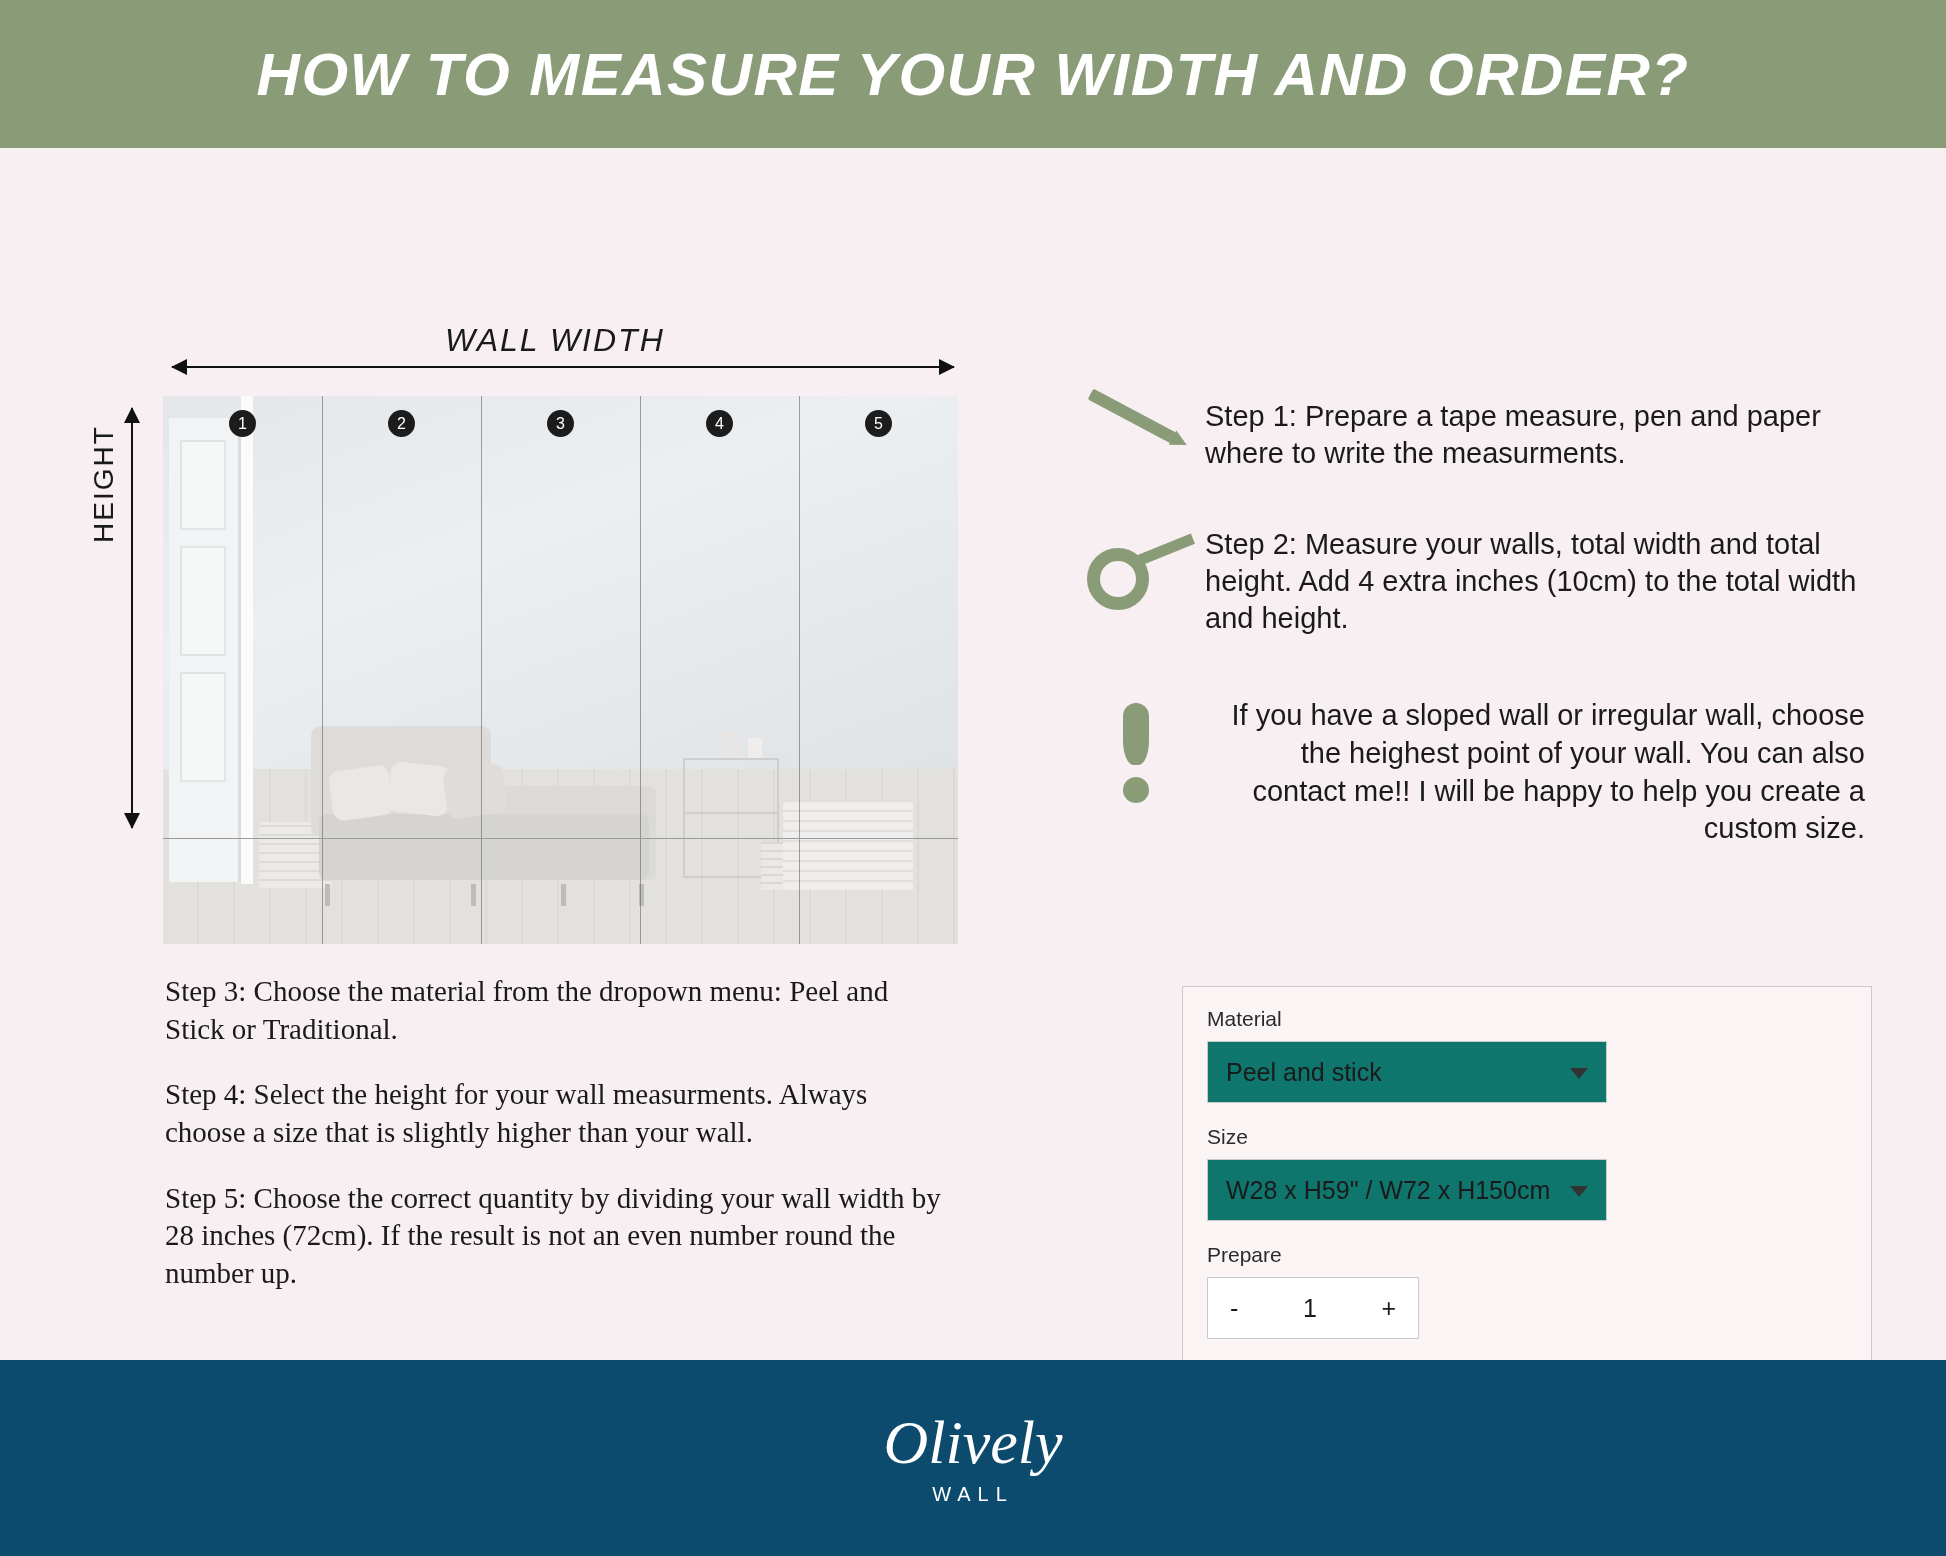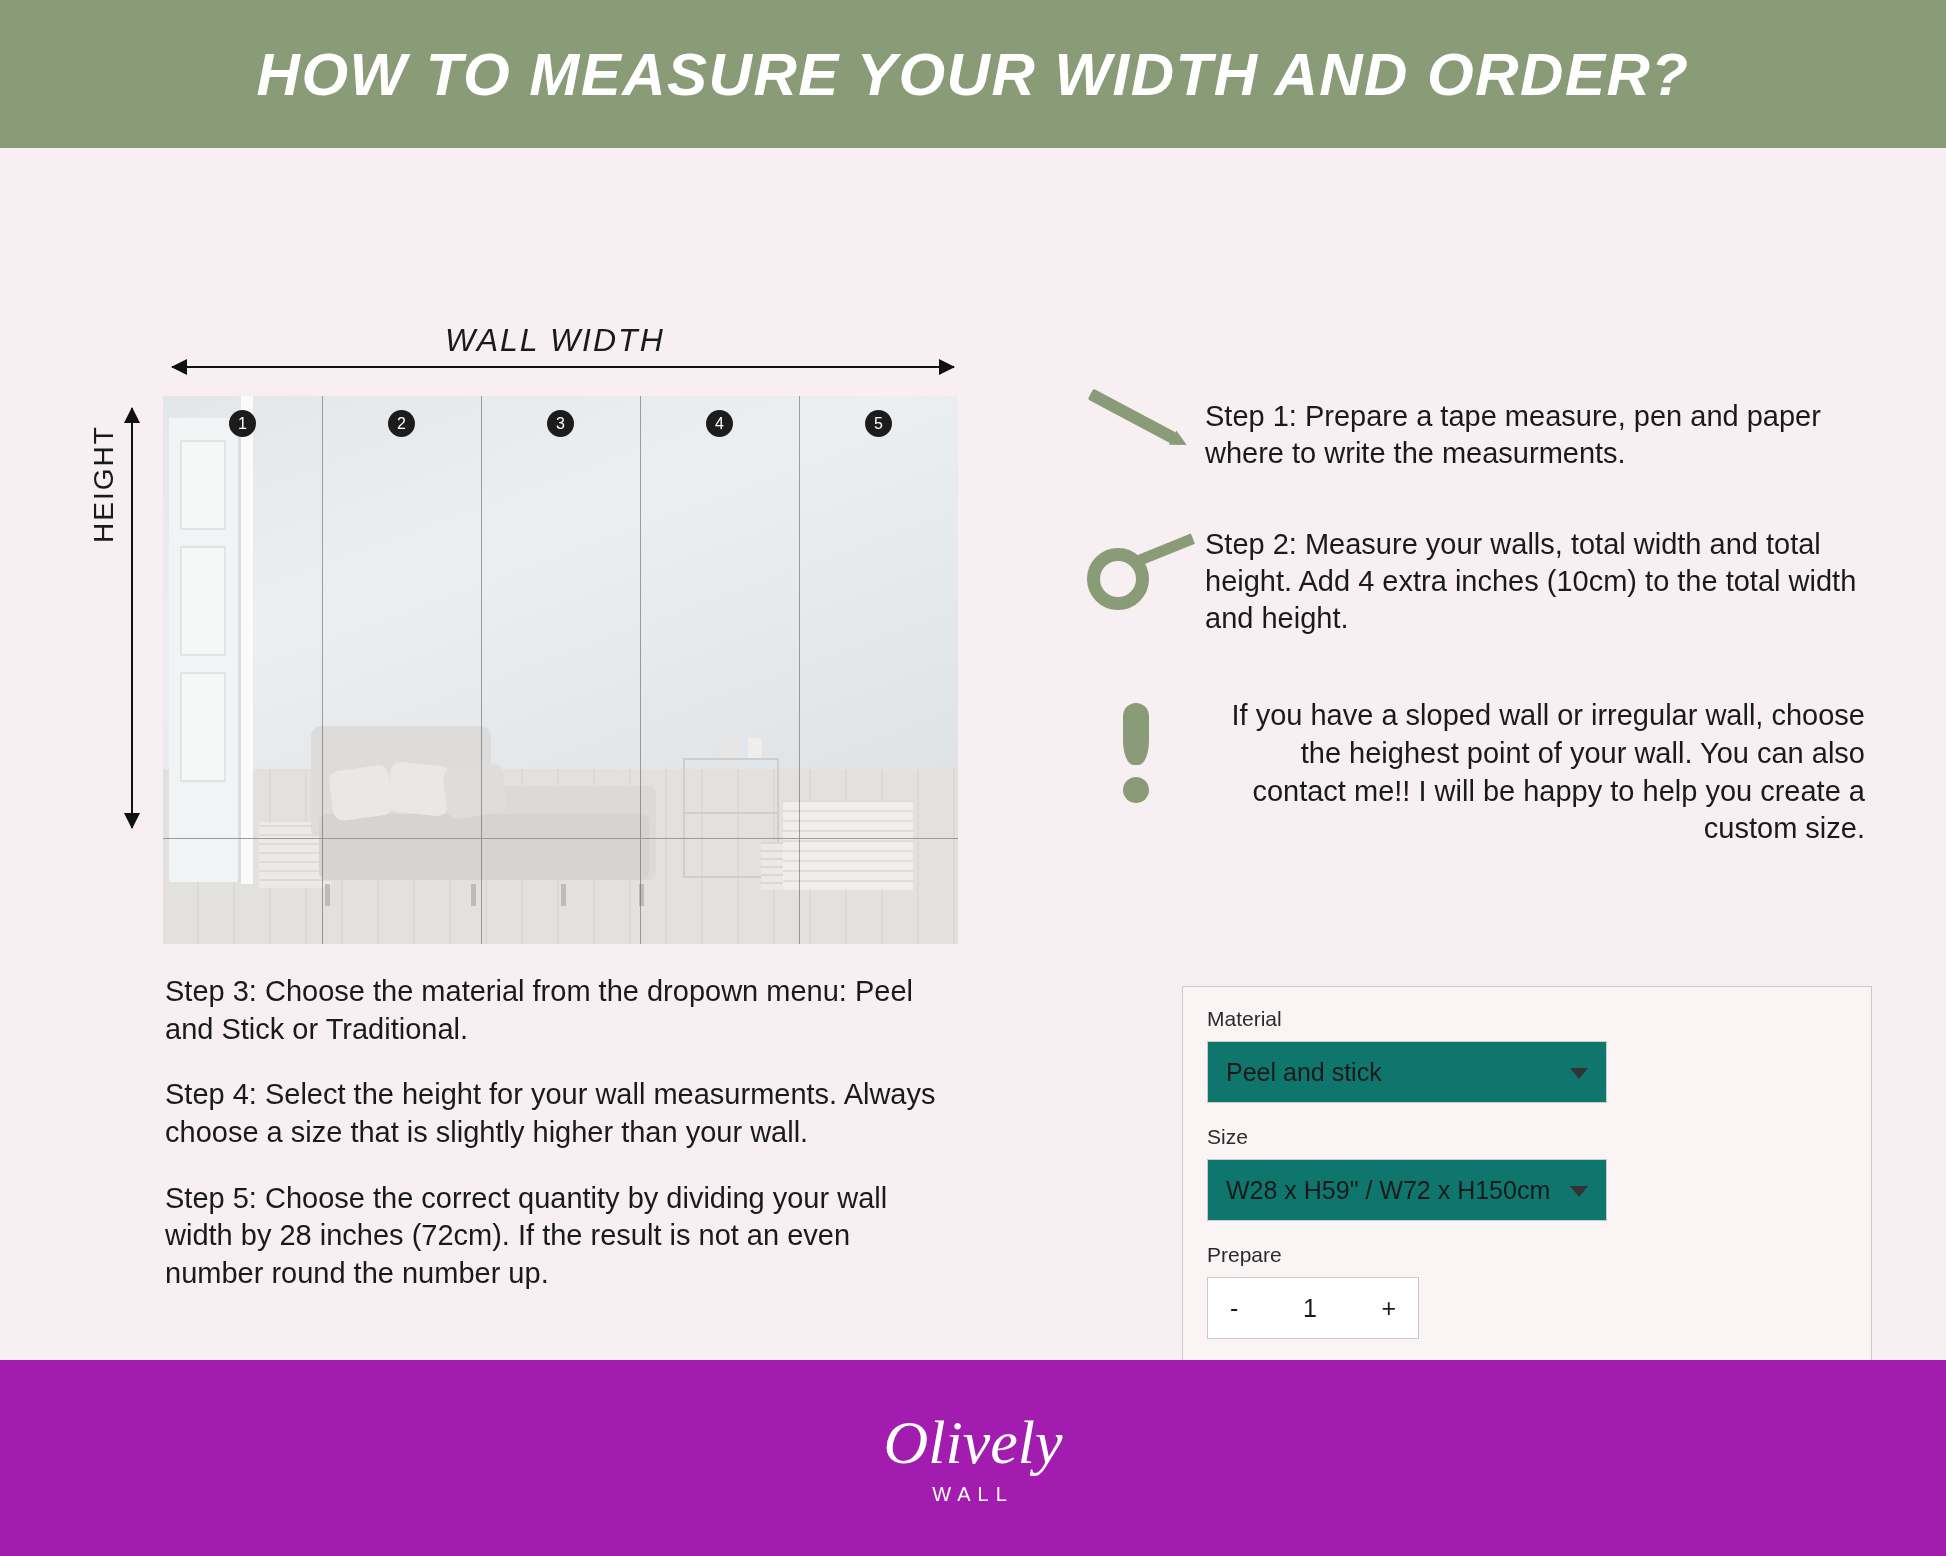--- a/index.html
+++ b/index.html
@@ -236,21 +236,21 @@
   }
   .note-text {
     font-size: 29px; line-height: 1.3; color: #1a1a1a; text-align: right; width: 660px;
   }
 
   
   .steps-left {
     position: absolute; left: 165px; top: 825px; width: 780px;
     font-size: 29px; line-height: 1.3; color: #1a1a1a;
   }
-  .steps-left p { margin: 0 0 28px 0; }
+  .steps-left p { margin: 0 0 28px 0; font-family: Liberation Serif, serif; }
 
   
   .form-box {
     position: absolute; left: 1182px; top: 838px; width: 690px; height: 420px;
     border: 1px solid #cfc7c9; background: #faf4f5;
     padding: 20px 24px;
   }
   .field-label {
     font-size: 21px; color: #2b2b2b; margin-bottom: 10px;
     font-family: "Liberation Sans", sans-serif;
@@ -274,21 +274,21 @@
   
   .footer-note {
     position: absolute; left: 0; right: 0; top: 1268px; text-align: center;
     font-size: 29px; color: #1a1a1a; line-height: 1.3;
   }
   .footer-note a { color: #1a1a1a; text-decoration: underline; }
 
   
   .footer-bar {
     position: absolute; left: 0; bottom: 0; width: 100%; height: 196px;
-    background: #a21caf; display: flex; flex-direction: column;
+    background: #0c4a6e; display: flex; flex-direction: column;
     align-items: center; justify-content: center;
   }
   .brand {
     color: #fff; font-size: 62px; font-style: italic;
     font-family: "Liberation Serif", serif; line-height: 1;
   }
   .brand-sub {
     color: #fff; font-size: 20px; letter-spacing: 7px; margin-top: 10px;
   }
 </style>

